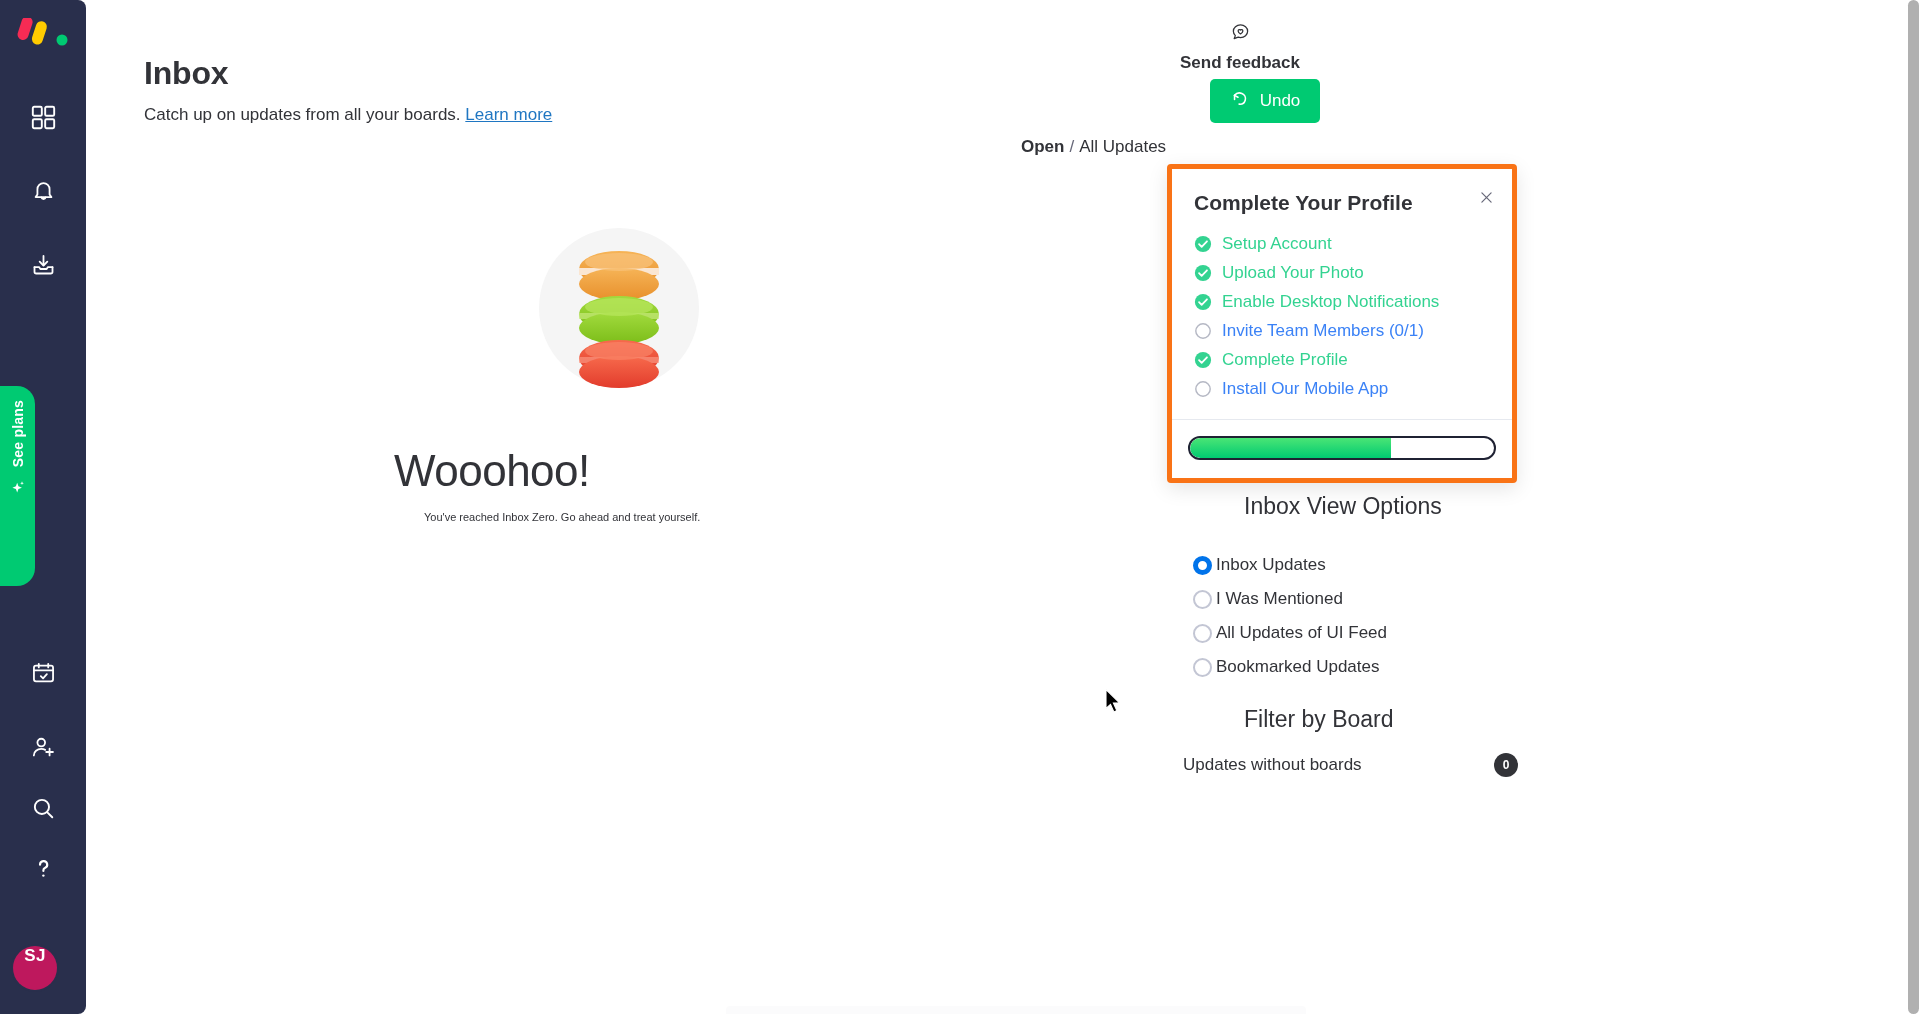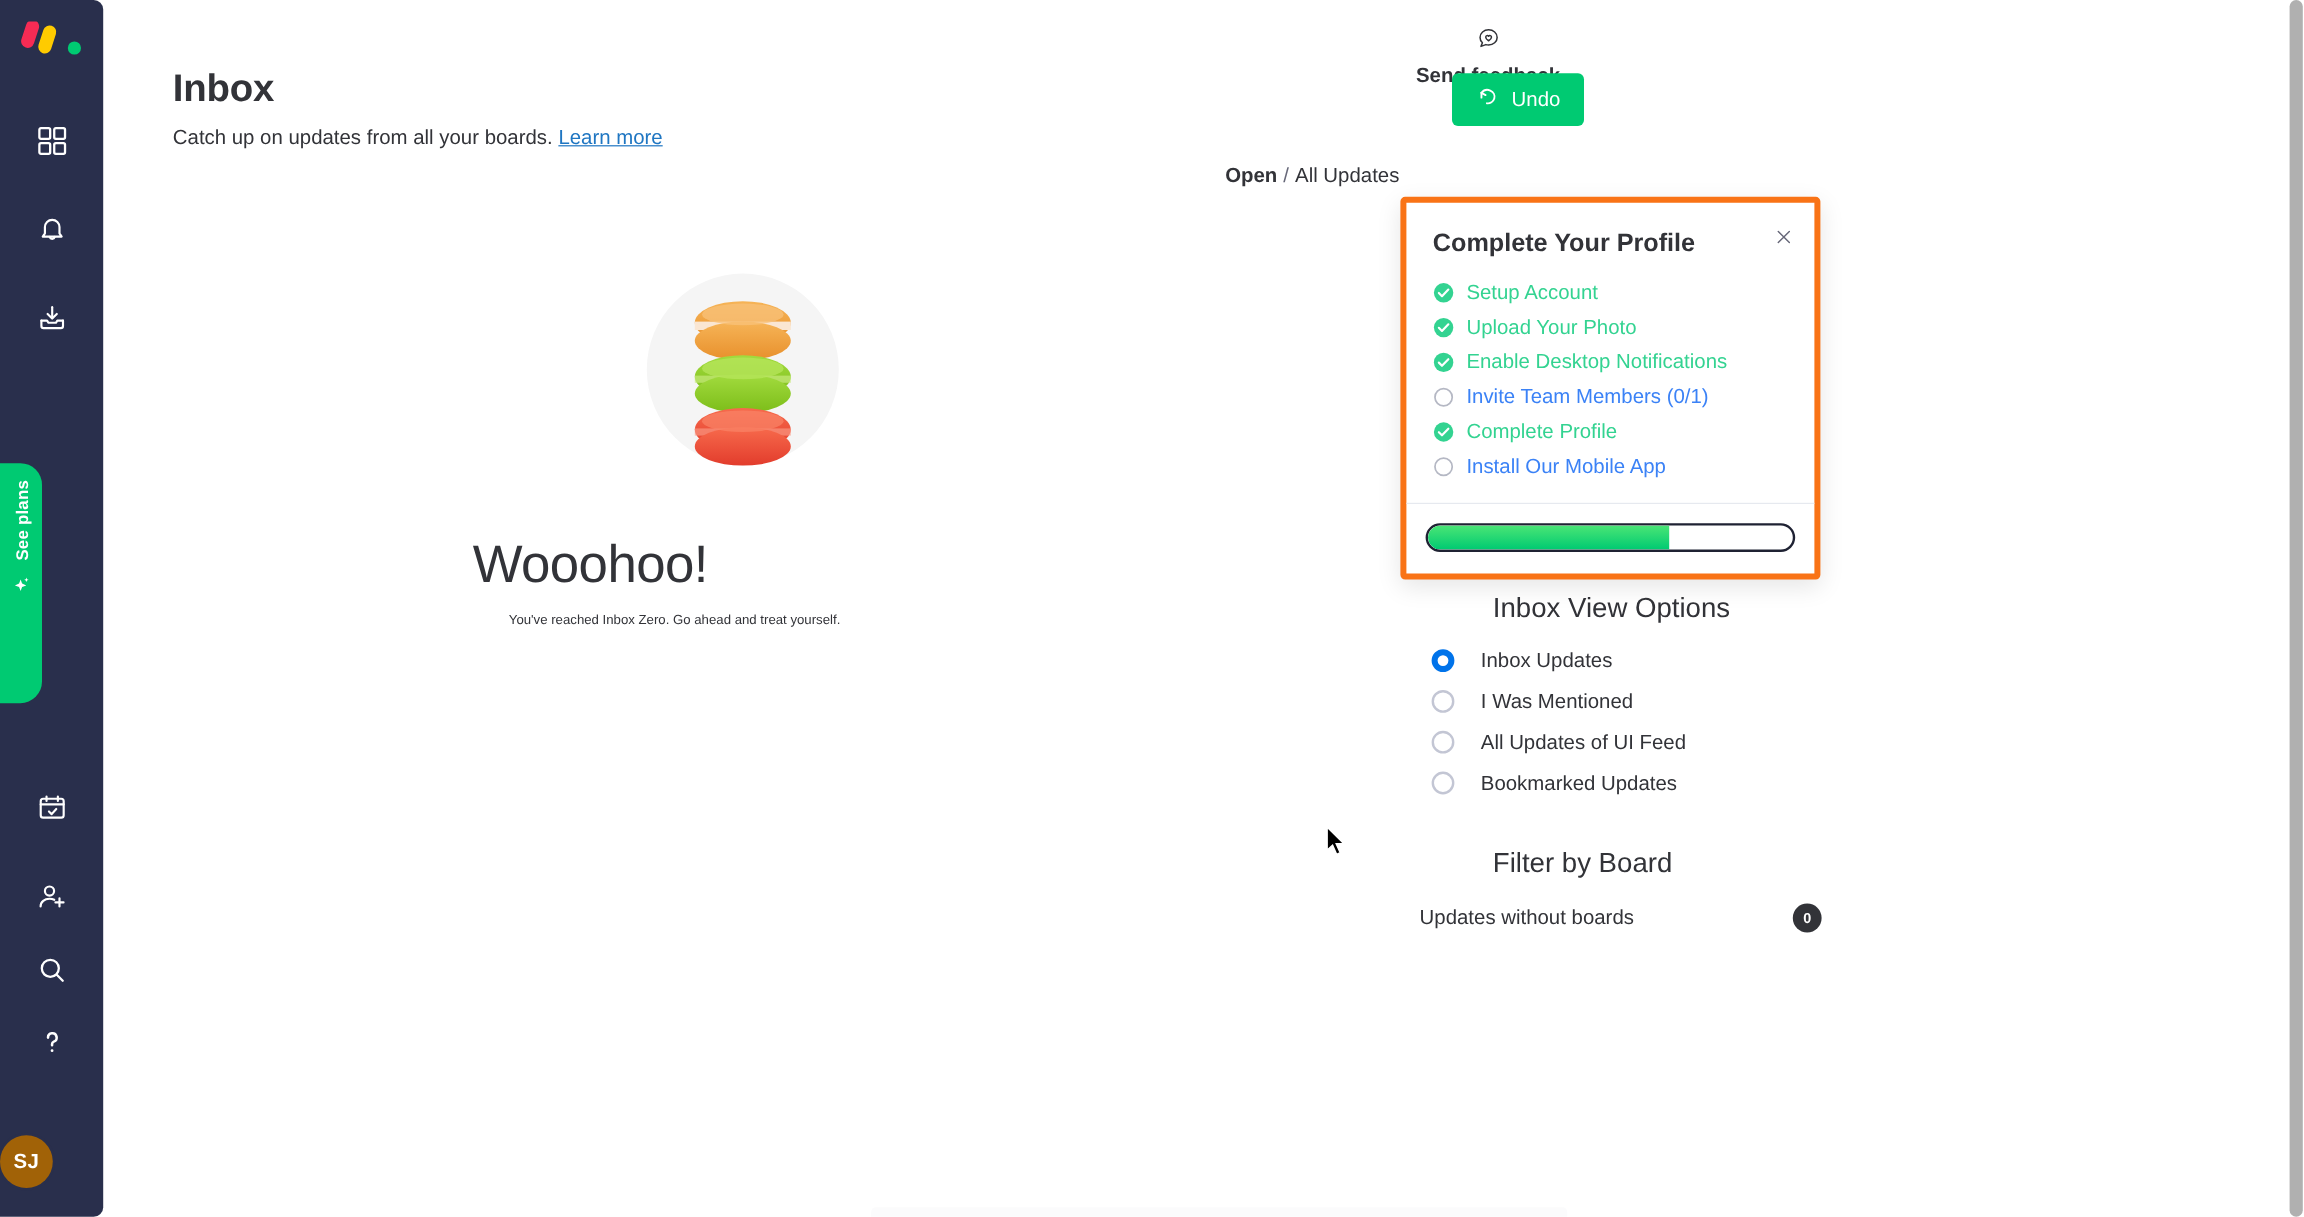--- a/index.html
+++ b/index.html
@@ -33,26 +33,26 @@
   .rail-icon svg { display: block; }
   .i-boards { top: 92px; }
   .i-notifications { top: 166px; }
   .i-inbox { top: 240px; }
   .i-mywork { top: 648px; }
   .i-invite { top: 722px; }
   .i-search { top: 783px; }
   .i-help { top: 843px; }
 
   .avatar {
-    position: absolute; left: 0; top: 946px;
+    position: absolute; left: 13px; top: 946px;
     width: 44px; height: 44px;
     border-radius: 50%;
-    background: #a16207;
+    background: #be185d;
     color: #fff;
-    display: flex; align-items: center; justify-content: center;
+    display: flex; align-items: flex-start; justify-content: center;
     font-size: 17px; font-weight: 700; letter-spacing: .3px;
     cursor: pointer;
     box-shadow: 0 0 0 2px #292f4c;
   }
 
   
   .see-plans {
     position: absolute; left: 0; top: 386px;
     width: 35px; height: 200px;
     background: #00ca72;
@@ -98,21 +98,21 @@
 
   .send-feedback {
     position: absolute; left: 1094px; top: 22px;
     display: flex; align-items: center; gap: 7px;
     font-size: 17px; font-weight: 600; color: #323338;
     cursor: pointer;
     flex-direction: column;
   }
 
   .undo-btn {
-    position: absolute; left: 1124px; top: 61px;
+    position: absolute; left: 1124px; top: 79px;
     width: 110px; height: 44px;
     background: #00ca72;
     border: none; border-radius: 5px;
     color: #fff; font-size: 17px;
     font-family: "Liberation Sans", sans-serif;
     display: flex; align-items: center; justify-content: center; gap: 9px;
     cursor: pointer;
   }
 
   .breadcrumb {
@@ -203,21 +203,21 @@
     position: absolute; left: 1140px;
     font-size: 23px; color: #323338; font-weight: 400; margin-left: 18px;
   }
   #inbox-view-title { top: 493px; }
   #filter-board-title { top: 706px; }
 
   .radio-list {
     position: absolute; left: 1107px; top: 541px;
   }
   .radio-row {
-    display: flex; align-items: flex-start; gap: 22px;
+    display: flex; align-items: flex-end; gap: 4px;
     height: 34px;
     font-size: 17px; color: #323338;
     cursor: pointer;
   }
   .radio-mark {
     width: 19px; height: 19px; flex: 0 0 19px;
     border-radius: 50%;
     border: 2px solid #c3c6d4;
     background: #fff;
     position: relative;

